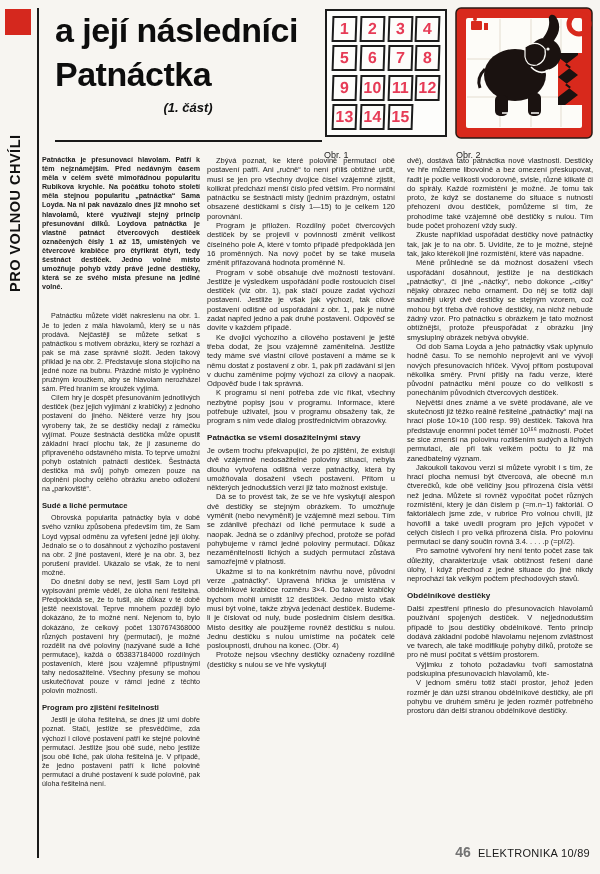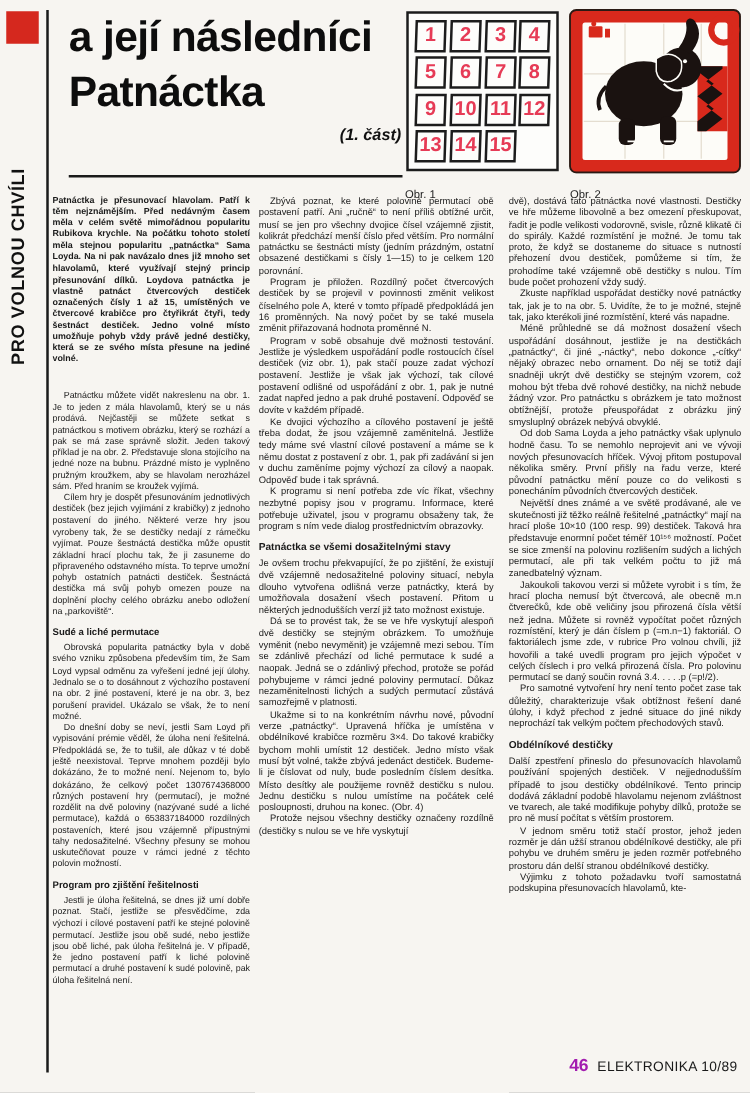--- a/index.html
+++ b/index.html
@@ -9,21 +9,21 @@
   
   .rubric-square{position:absolute;left:5px;top:9px;width:26px;height:26px;background:#d5281e;}
   .rubric-label{position:absolute;left:7px;top:42px;width:26px;height:250px;
     writing-mode:vertical-rl;transform:rotate(180deg);
     font-weight:bold;font-size:14.5px;letter-spacing:.5px;color:#111;white-space:nowrap;}
   .rubric-rule{position:absolute;left:37px;top:8px;width:2px;height:850px;background:#1a1a1a;}
 
   
   .title{position:absolute;left:55px;top:8px;width:270px;font-weight:bold;color:#0d0d0d;
     font-size:34px;line-height:44px;letter-spacing:-.5px;}
-  .part{position:absolute;left:55px;top:100px;width:266px;text-align:right;
+  .part{position:absolute;left:55px;top:100px;width:266px;text-align:center;
     font-weight:bold;font-style:italic;font-size:13px;color:#111;}
   .title-rule{position:absolute;left:55px;top:140px;width:267px;height:2px;background:#1a1a1a;}
 
   
   .fig1{position:absolute;left:325px;top:9px;width:122px;height:128px;background:#fdfdfb;
     border:2.5px solid #1c1c1c;box-sizing:border-box;padding:5px 5px;}
   .fig1-grid{display:grid;grid-template-columns:repeat(4,1fr);grid-template-rows:repeat(4,1fr);
     gap:3px;width:100%;height:100%;}
   .tile{border:2.5px solid #1c1c1c;box-sizing:border-box;background:#fdfdfb;
     display:flex;align-items:center;justify-content:center;
@@ -41,21 +41,21 @@
   .col1{left:42px;width:158px;font-size:7.1px;line-height:9.1px;}
   .col2{left:207px;width:188px;font-size:7.5px;line-height:9.3px;}
   .col3{left:407px;width:186px;font-size:7.5px;line-height:9.3px;}
   .para{margin:0;text-indent:9px;}
   .cont{margin:0;text-indent:0;}
   .intro{margin:0 0 20px 0;font-weight:bold;text-indent:0;}
   .heading{margin:7px 0 4px 0;font-weight:bold;font-size:1.08em;text-indent:0;text-align:left;}
 
   
   .footer{position:absolute;right:10px;top:844px;display:flex;align-items:baseline;gap:7px;}
-  .page-num{font-weight:bold;font-size:14px;color:#a21caf;}
+  .page-num{font-weight:bold;font-size:14px;color:#737373;}
   .mag-name{font-size:11px;color:#1a1a1a;letter-spacing:.3px;}
 </style>
 </head>
 <body>
 
 <div id="page">
 
   <div class="rubric-square"></div>
   <div class="rubric-label">PRO VOLNOU CHVÍLI</div>
   <div class="rubric-rule"></div>
@@ -157,22 +157,22 @@
   <div class="col col3" id="col3">
       <p class="cont">dvě), dostává tato patnáctka nové vlastnosti. Destičky ve hře můžeme libovolně a bez omezení přeskupovat, řadit je podle velikosti vodorovně, svisle, různě klikatě či do spirály. Každé rozmístění je možné. Je tomu tak proto, že když se dostaneme do situace s nutností přehození dvou destiček, pomůžeme si tím, že prohodíme také vzájemně obě destičky s nulou. Tím bude počet prohození vždy sudý.</p>
       <p class="para">Zkuste například uspořádat destičky nové patnáctky tak, jak je to na obr. 5. Uvidíte, že to je možné, stejně tak, jako kterékoli jiné rozmístění, které vás napadne.</p>
       <p class="para">Méně průhledně se dá možnost dosažení všech uspořádání dosáhnout, jestliže je na destičkách „patnáctky“, či jiné „-náctky“, nebo dokonce „-cítky“ nějaký obrazec nebo ornament. Do něj se totiž dají snadněji ukrýt dvě destičky se stejným vzorem, což mohou být třeba dvě rohové destičky, na nichž nebude žádný vzor. Pro patnáctku s obrázkem je tato možnost obtížnější, protože přeuspořádat z obrázku jiný smysluplný obrázek nebývá obvyklé.</p>
       <p class="para">Od dob Sama Loyda a jeho patnáctky však uplynulo hodně času. To se nemohlo neprojevit ani ve vývoji nových přesunovacích hříček. Vývoj přitom postupoval několika směry. První přišly na řadu verze, které původní patnáctku mění pouze co do velikosti s ponecháním původních čtvercových destiček.</p>
       <p class="para">Největší dnes známé a ve světě prodávané, ale ve skutečnosti již těžko reálně řešitelné „patnáctky“ mají na hrací ploše 10×10 (100 resp. 99) destiček. Taková hra představuje enormní počet téměř 10¹⁵⁶ možností. Počet se sice zmenší na polovinu rozlišením sudých a lichých permutací, ale při tak velkém počtu to již má zanedbatelný význam.</p>
       <p class="para">Jakoukoli takovou verzi si můžete vyrobit i s tím, že hrací plocha nemusí být čtvercová, ale obecně m.n čtverečků, kde obě veličiny jsou přirozená čísla větší než jedna. Můžete si rovněž vypočítat počet různých rozmístění, který je dán číslem p (=m.n−1) faktoriál. O faktoriálech jsme zde, v rubrice Pro volnou chvíli, již hovořili a také uvedli program pro jejich výpočet v celých číslech i pro velká přirozená čísla. Pro polovinu permutací se daný součin rovná 3.4. . . . .p (=p!/2).</p>
       <p class="para">Pro samotné vytvoření hry není tento počet zase tak důležitý, charakterizuje však obtížnost řešení dané úlohy, i když přechod z jedné situace do jiné nikdy neprochází tak velkým počtem přechodových stavů.</p>
       <p class="heading">Obdélníkové destičky</p>
       <p class="cont">Další zpestření přineslo do přesunovacích hlavolamů používání spojených destiček. V nejjednodušším případě to jsou destičky obdélníkové. Tento princip dodává základní podobě hlavolamu nejenom zvláštnost ve tvarech, ale také modifikuje pohyby dílků, protože se pro ně musí počítat s větším prostorem.</p>
+      <p class="para">Výjimku z tohoto požadavku tvoří samostatná podskupina přesunovacích hlavolamů, kte-</p>
       <p class="para">V jednom směru totiž stačí prostor, jehož jeden rozměr je dán užší stranou obdélníkové destičky, ale při pohybu ve druhém směru je jeden rozměr potřebného prostoru dán delší stranou obdélníkové destičky.</p>
-      <p class="para">Výjimku z tohoto požadavku tvoří samostatná podskupina přesunovacích hlavolamů, kte-</p>
     </div>
 
   <div class="footer">
     <span class="page-num">46</span>
     <span class="mag-name">ELEKTRONIKA 10/89</span>
   </div>
 
 </div>
 
 </body></html>

